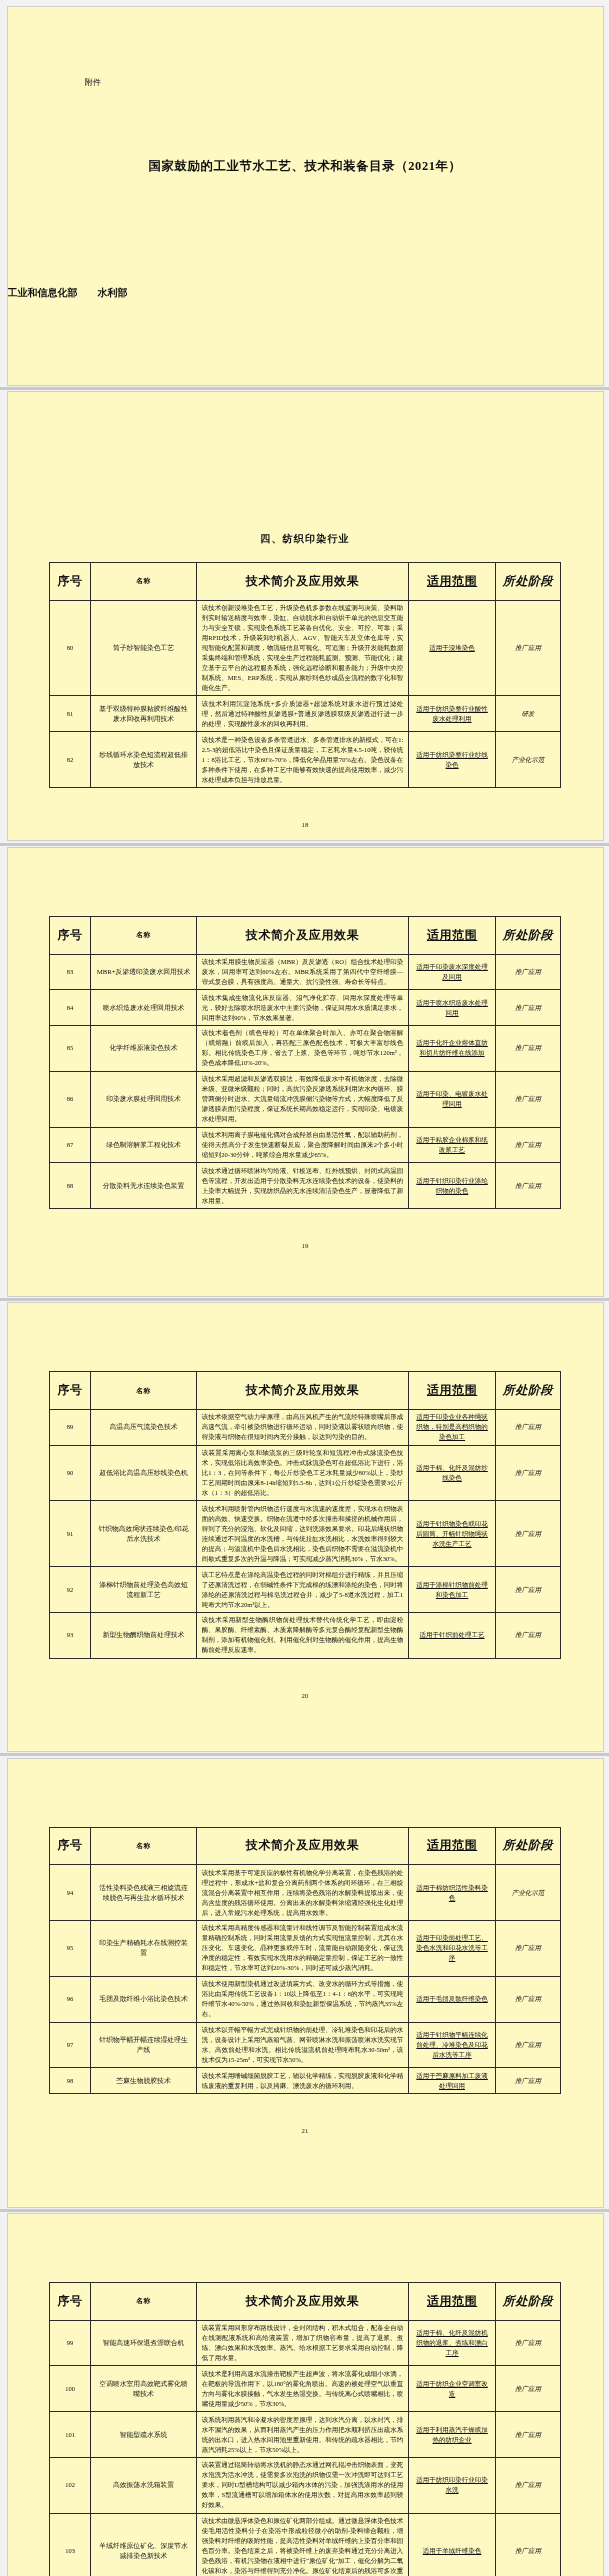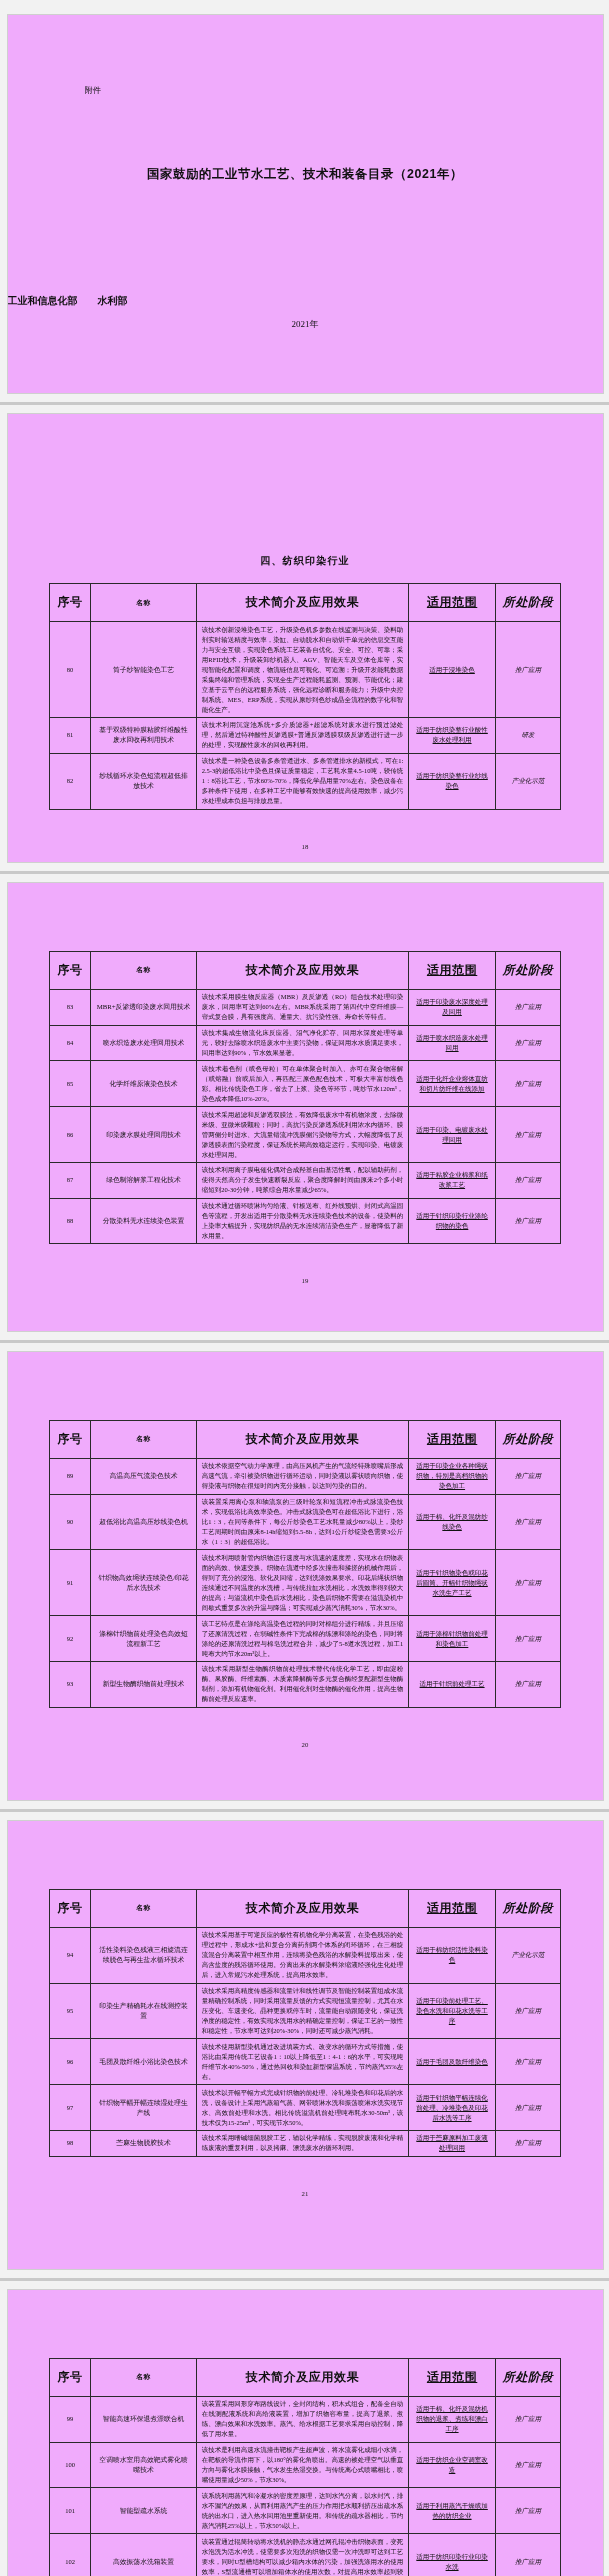--- a/index.html
+++ b/index.html
@@ -6,43 +6,43 @@
   body {
     width: 610px;
     background: #f2f2f2;
     font-family: "Liberation Serif", "DejaVu Serif", serif;
     color: #111;
     -webkit-font-smoothing: antialiased;
   }
   .viewport { padding-top: 6px; }
   .page {
     width: 597px;
-    margin: 8px auto;
-    background: #f0abfc;
+    margin: 0 auto;
+    background: #fef9c3;
     border: 0.6px solid #cfcfcf;
     box-sizing: border-box;
     position: relative;
     overflow: hidden;
   }
   .divider {
     height: 3px;
     background: #c9c9c9;
     margin: 1.2px 0;
   }
 
   
   .cover { height: 380px; }
   .attachment {
     position: absolute; left: 77px; top: 70px;
     font-size: 8.3px; font-family: "Liberation Sans", sans-serif;
   }
   .doc-title {
     position: absolute; top: 151px; left: 0; width: 100%;
     text-align: center; font-size: 12.4px; font-weight: 700; margin: 0;
-    font-family: Liberation Sans, sans-serif; letter-spacing: 0.6px;
+    font-family: Liberation Serif, serif; letter-spacing: 0.6px;
   }
   .issuers {
     position: absolute; top: 279px; left: 0; width: 100%;
     font-size: 10px; font-weight: 700;
     font-family: "Liberation Sans", sans-serif;
   }
   .year {
     position: absolute; top: 303px; left: 0; width: 100%;
     text-align: center; font-size: 9px;
   }
@@ -98,21 +98,20 @@
 </style>
 </head>
 <body>
 
 <div class="viewport">
 
   <div class="page cover">
     <div class="attachment">附件</div>
     <h1 class="doc-title">国家鼓励的工业节水工艺、技术和装备目录（2021年）</h1>
     <div class="issuers">工业和信息化部　　水利部</div>
-    <div class="year">2021年</div>
   </div>
 
   <div class="divider"></div>
 
   <div class="page table-page with-heading">
     <h2 class="section-heading">四、纺织印染行业</h2>
     <div class="table-wrap">
       <table class="catalog">
         <thead>
           <tr>

